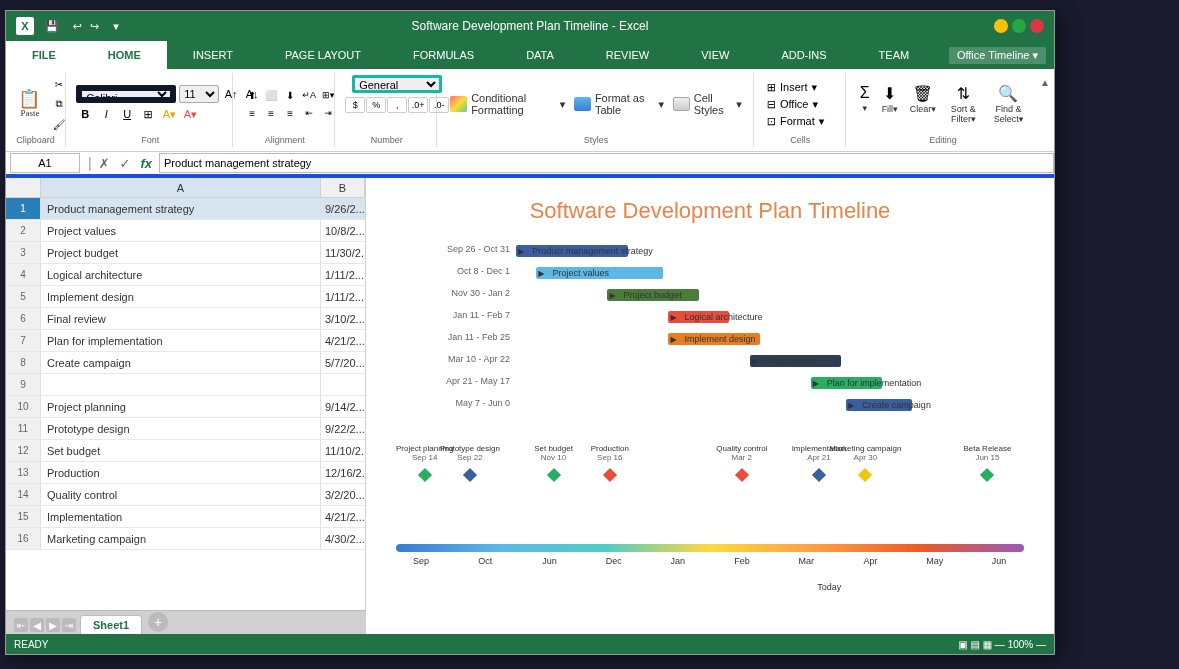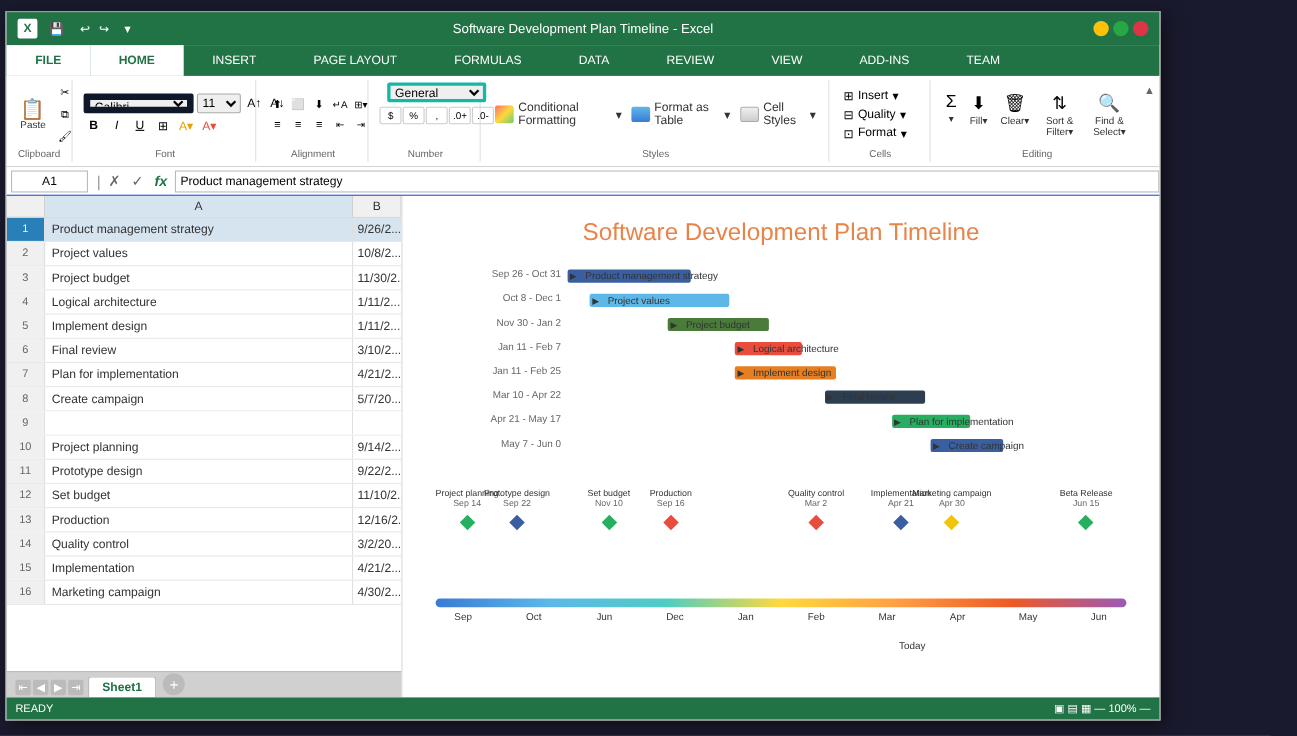--- a/index.html
+++ b/index.html
@@ -160,20 +160,21 @@
       min-width: 32px;
     }
     .ribbon-btn-icon {
       font-size: 18px;
       line-height: 1;
     }
     .ribbon-btn-label {
       font-size: 9px;
       color: #333;
       white-space: nowrap;
+      font-family: Liberation Serif, serif;
     }
     .font-controls {
       display: flex;
       flex-direction: column;
       gap: 2px;
     }
     .font-row1, .font-row2 {
       display: flex;
       align-items: center;
       gap: 3px;
@@ -309,21 +310,21 @@
     .edit-label {
       font-size: 9px;
       color: #333;
     }
 
     
     .formula-bar {
       display: flex;
       align-items: center;
       height: 26px;
-      border-bottom: 1px solid #1d4ed8;
+      border-bottom: 4px solid #1d4ed8;
       background: #fff;
       flex-shrink: 0;
     }
     .cell-ref-box {
       width: 70px;
       height: 20px;
       border: 1px solid #bbb;
       margin: 3px 4px;
       font-size: 11px;
       padding: 0 4px;
@@ -651,20 +652,23 @@
       <div class="ribbon-tab active">FILE</div>
       <div class="ribbon-tab active" style="background:#fff;color:#217346;">HOME</div>
       <div class="ribbon-tab">INSERT</div>
       <div class="ribbon-tab">PAGE LAYOUT</div>
       <div class="ribbon-tab">FORMULAS</div>
       <div class="ribbon-tab">DATA</div>
       <div class="ribbon-tab">REVIEW</div>
       <div class="ribbon-tab">VIEW</div>
       <div class="ribbon-tab">ADD-INS</div>
       <div class="ribbon-tab">TEAM</div>
+      <div style="flex:1; display:flex; justify-content:flex-end; align-items:center; padding-right:8px;">
+        <span style="color:#fff; font-size:11px; background:rgba(255,255,255,0.2); padding:2px 8px; border-radius:2px;">Office Timeline ▾</span>
+      </div>
     </div>
 
     <div class="ribbon-content">
 
       <div class="ribbon-group" style="min-width:60px;">
         <div class="ribbon-group-content">
           <button class="ribbon-btn">
             <span class="ribbon-btn-icon">📋</span>
             <span class="ribbon-btn-label">Paste</span>
           </button>
@@ -767,21 +771,21 @@
       <div class="ribbon-group" style="min-width:90px;">
         <div class="ribbon-group-content">
           <div class="cells-btns">
             <div class="cells-btn">
               <span>⊞</span>
               <span>Insert</span>
               <span>▾</span>
             </div>
             <div class="cells-btn">
               <span>⊟</span>
-              <span>Quality</span>
+              <span>Office</span>
               <span>▾</span>
             </div>
             <div class="cells-btn">
               <span>⊡</span>
               <span>Format</span>
               <span>▾</span>
             </div>
           </div>
         </div>
         <div class="ribbon-group-label">Cells</div>

